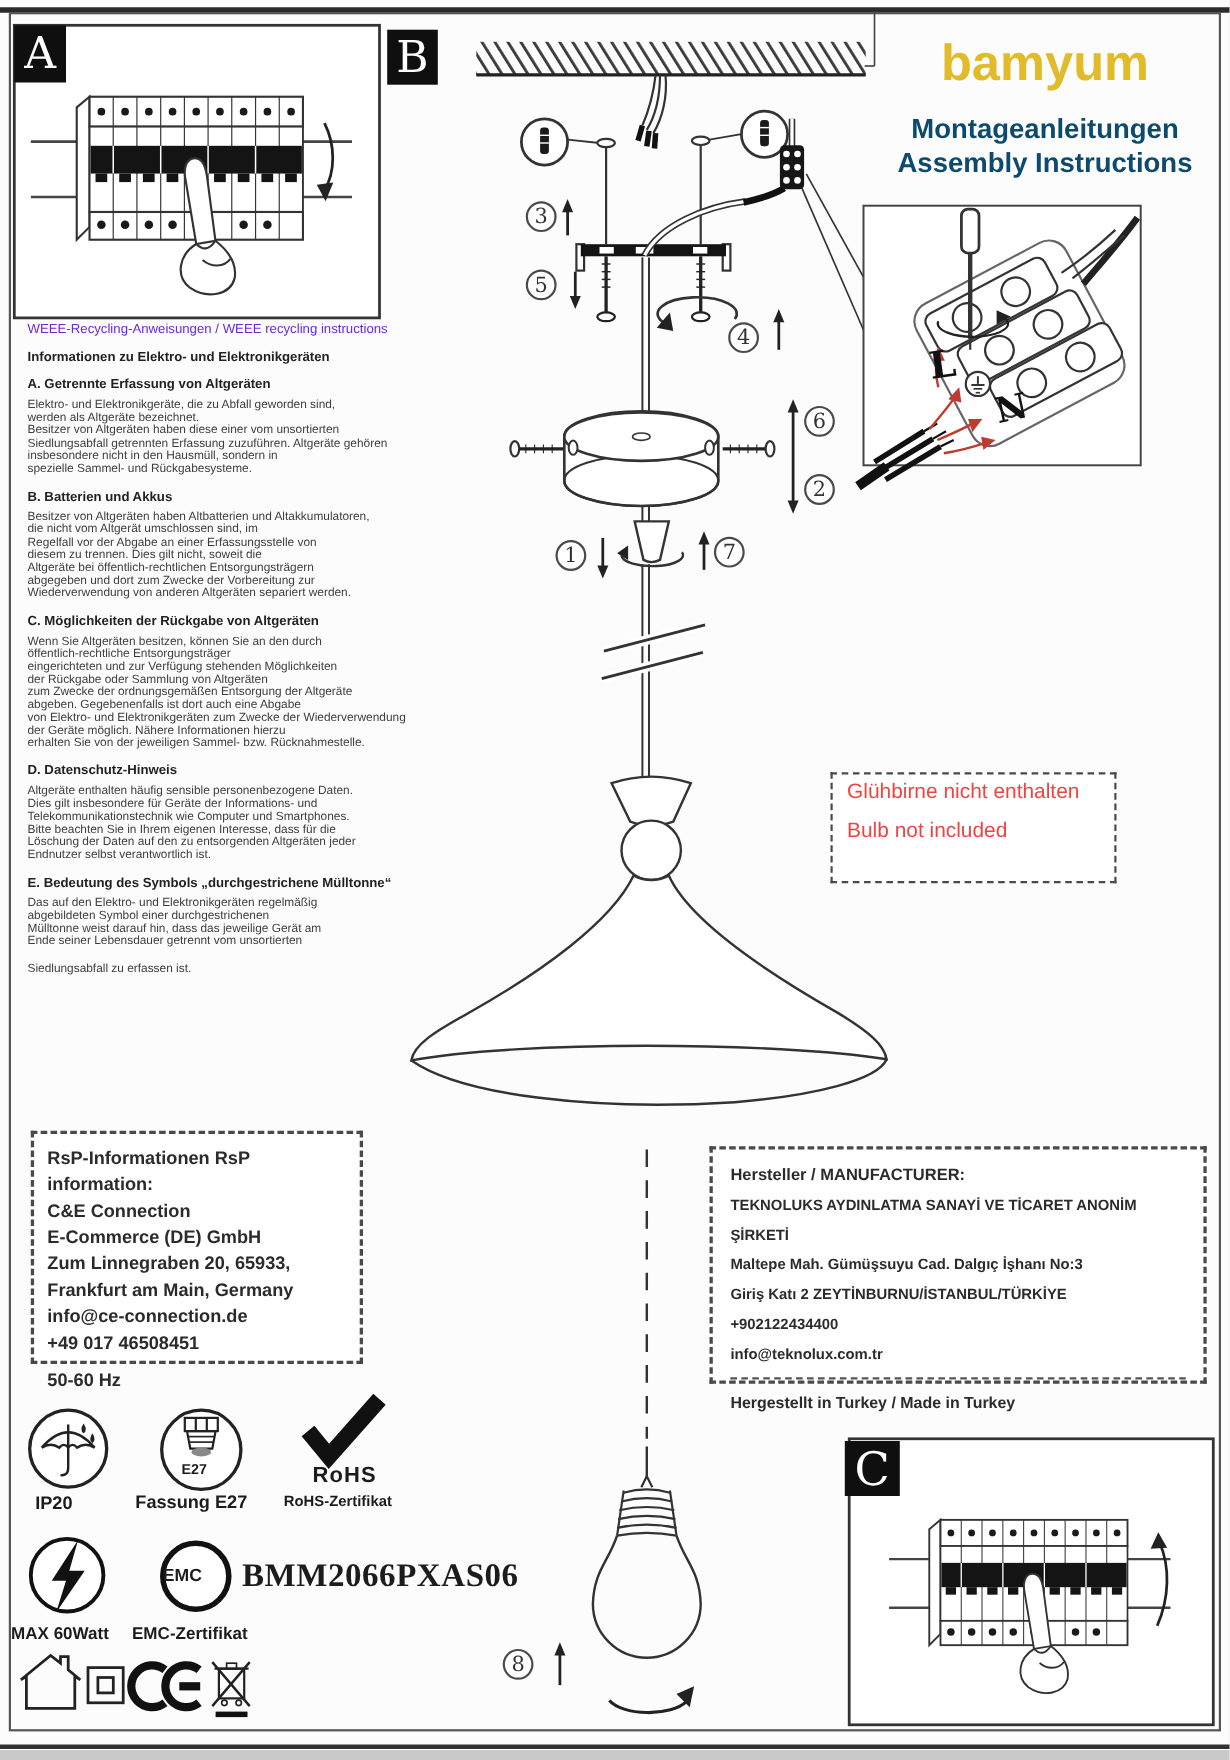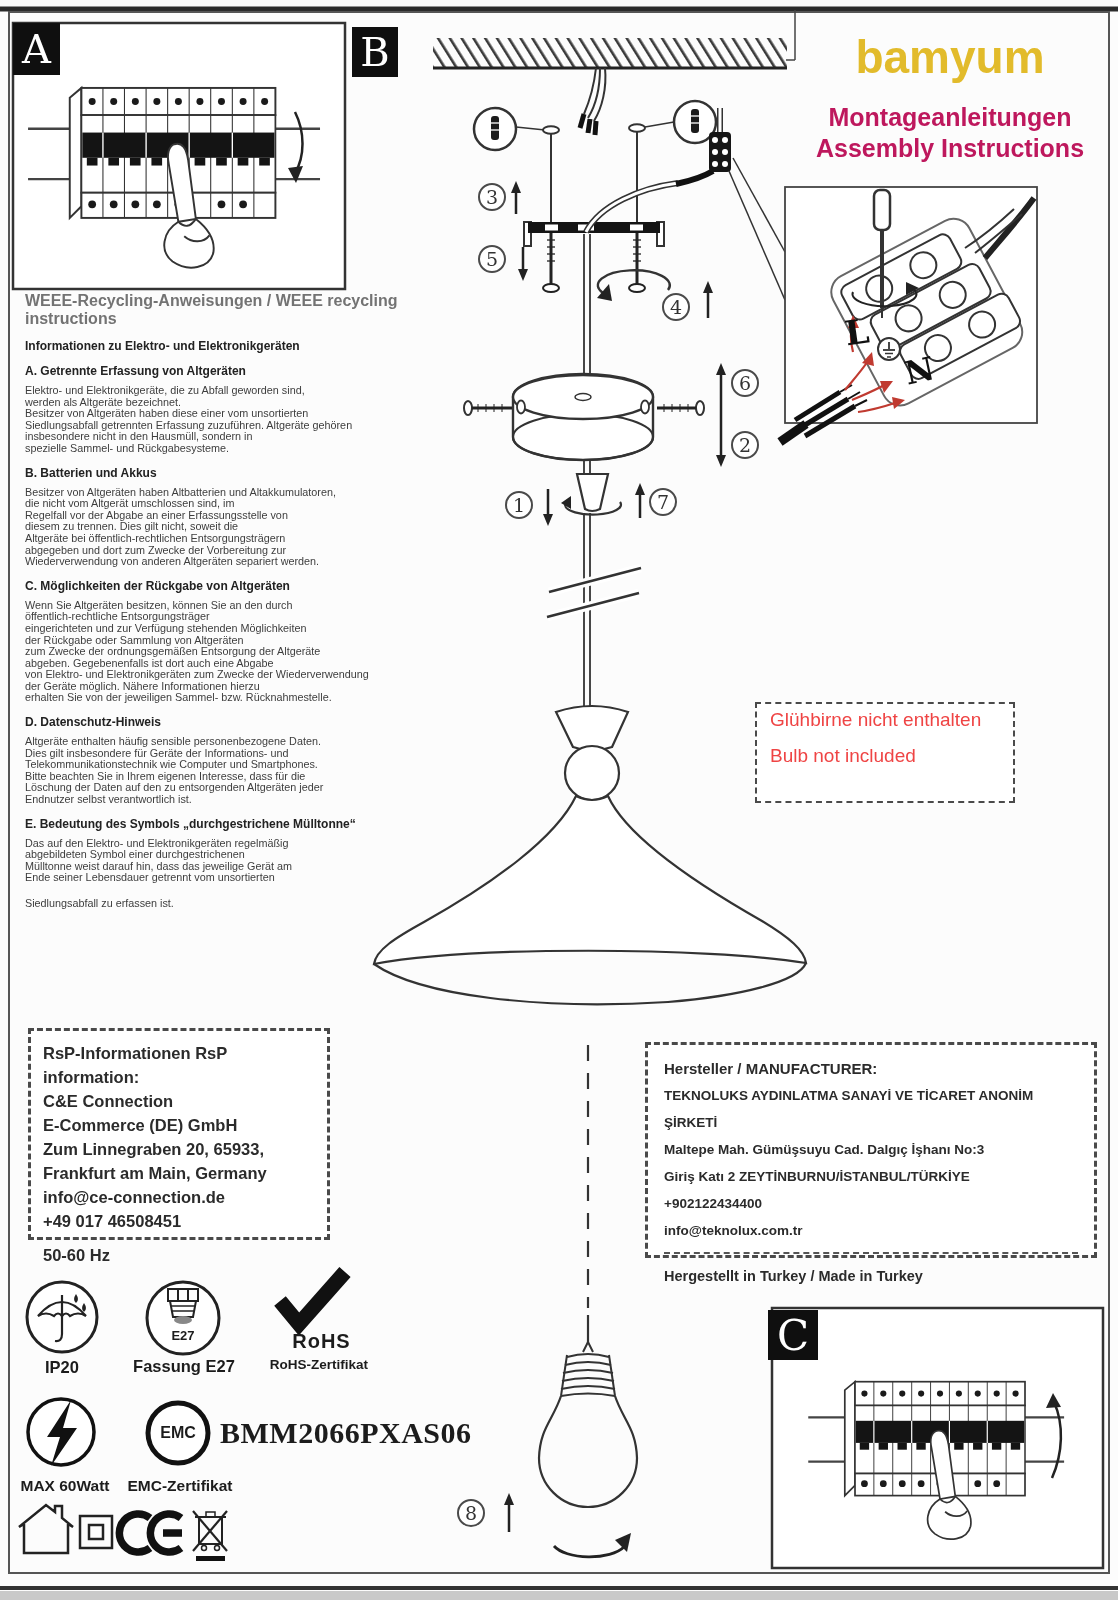--- a/index.html
+++ b/index.html
@@ -6,30 +6,30 @@
   .page{position:relative;width:1118px;height:1600px;background:#fcfcfc;overflow:hidden;
         font-family:"Liberation Sans",sans-serif;color:#222;}
   .art{position:absolute;left:0;top:0;}
   .abs{position:absolute;}
   .plabel{position:absolute;background:#0f0f0f;color:#fff;display:flex;align-items:center;
           justify-content:center;font-family:"DejaVu Serif",serif;font-weight:400;}
   .step{position:absolute;width:28px;height:28px;border:2px solid #4a4a4a;border-radius:50%;
         display:flex;align-items:center;justify-content:center;
         font:19px "DejaVu Serif",serif;color:#333;background:#fff;box-sizing:border-box;}
   .brand{font-weight:bold;font-size:46px;letter-spacing:0px;text-align:center;}
-  .htitle{font-size:25px;font-weight:600;color:#be185d;text-align:center;line-height:31px;}
+  .htitle{font-size:25px;font-weight:600;color:#0c4a6e;text-align:center;line-height:31px;}
   .weee{position:absolute;left:25px;top:292px;width:418px;}
-  .wt-title{font-weight:bold;font-size:16px;color:#737373;margin:0 0 10px 0;}
+  .wt-title{font-weight:normal;font-size:12px;color:#6d28d9;margin:0 0 10px 0;}
   .wt-h{font-weight:bold;font-size:12px;color:#222;margin:11px 0 7px 0;}
   .wt-b{font-size:10.8px;line-height:11.6px;color:#3d3d3d;white-space:pre-line;margin:0;}
   .dashedbox{position:absolute;border:3px dashed #4a4a4a;box-sizing:border-box;background:#fff;}
   .rsp-line{font-size:16.5px;font-weight:600;color:#2b2b2b;line-height:24px;}
   .man-line{font-size:13.5px;font-weight:bold;color:#2b2b2b;line-height:27px;}
   .bulbnote{font-size:19px;font-weight:500;color:#ef4444;}
-  .badgelabel{font-weight:bold;color:#1c1c1c;text-align:center;}
+  .badgelabel{font-weight:bold;color:#1c1c1c;text-align:left;}
   .tlabel{position:absolute;font-family:"DejaVu Serif",serif;font-weight:bold;color:#111;}
 </style>
 </head>
 <body>
 
 <div class="page">
 
 <svg class="art" width="1118" height="1600" viewBox="0 0 1118 1600">
   <defs>
     <pattern id="hatch" width="10" height="40" patternUnits="userSpaceOnUse" patternTransform="rotate(-32)">

